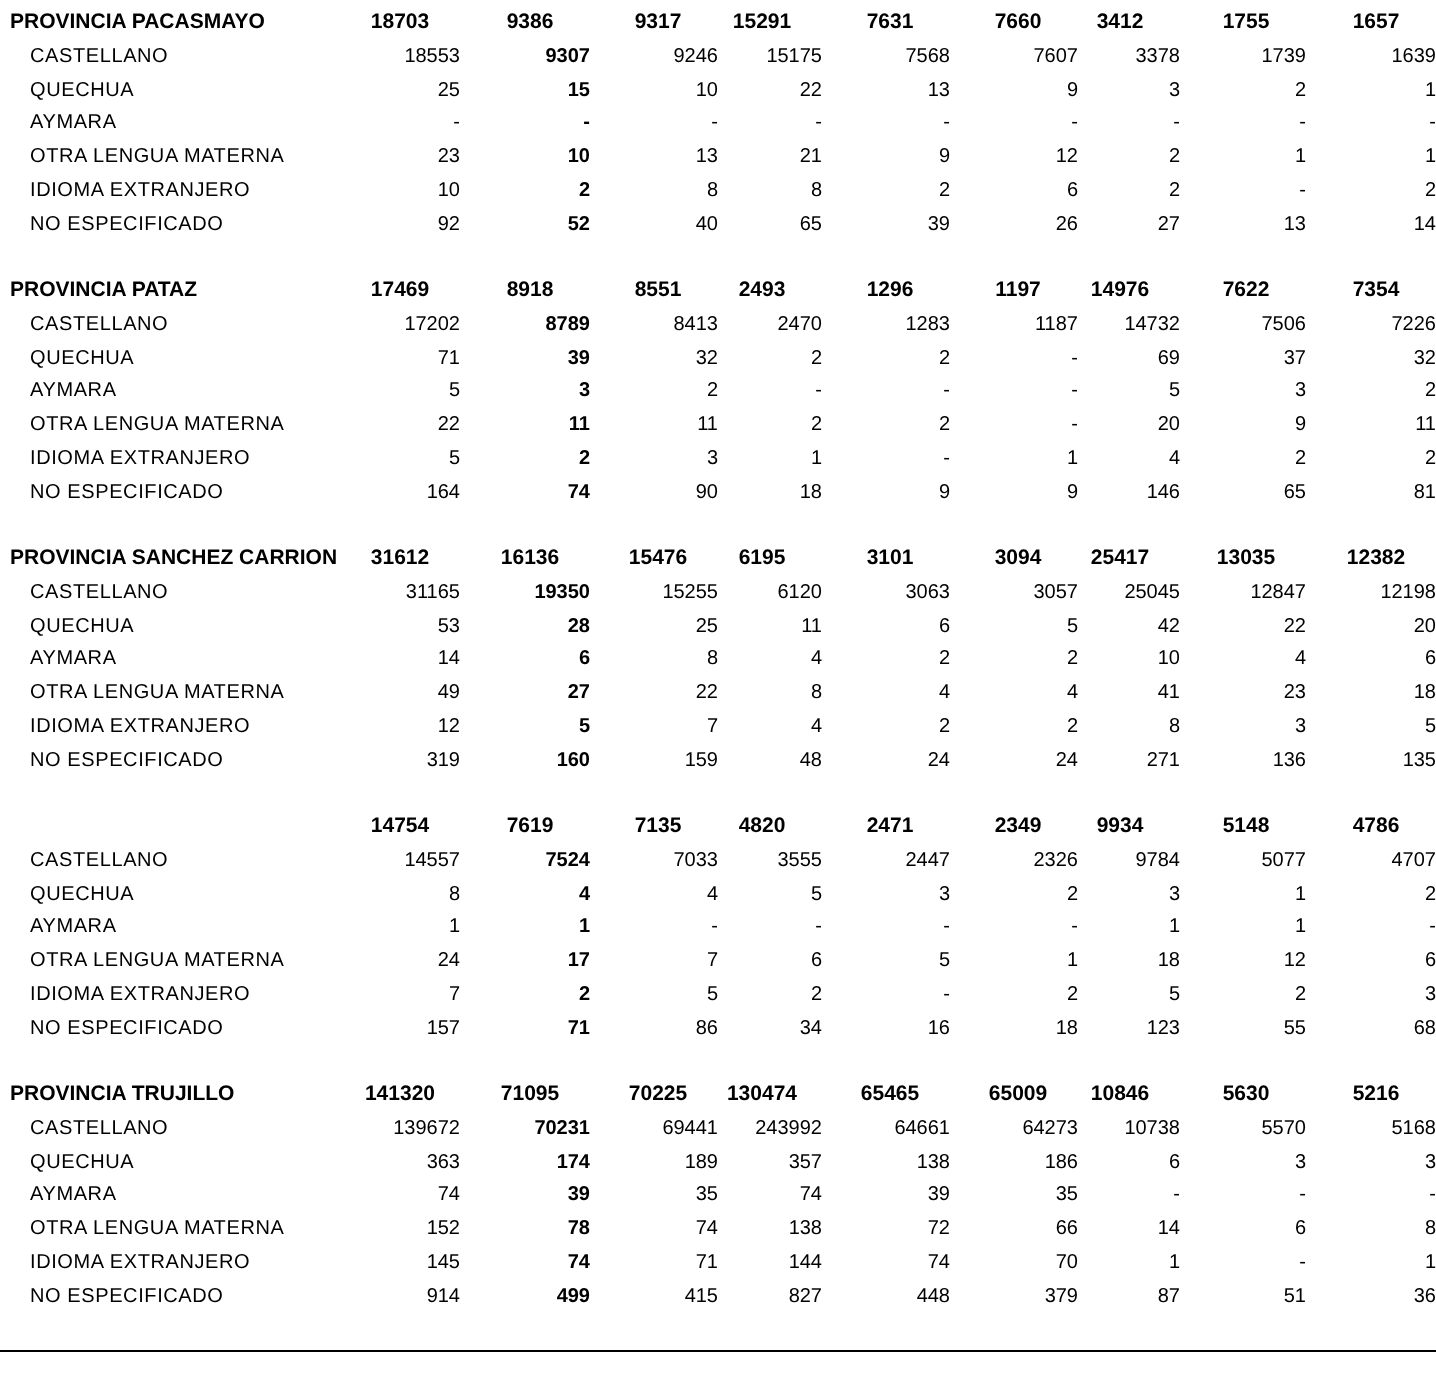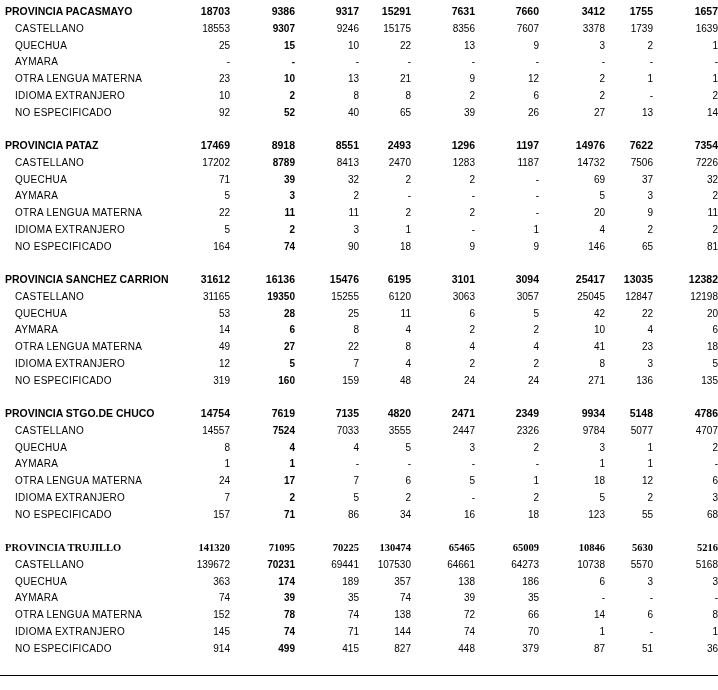--- a/index.html
+++ b/index.html
@@ -3,24 +3,24 @@
 <meta charset="utf-8">
 <style>
   html, body { margin:0; padding:0; background:#ffffff; }
   body { width:718px; height:690px; position:relative; overflow:hidden;
          font-family:"Liberation Sans", "DejaVu Sans", sans-serif; color:#000; }
   .section { position:absolute; left:0; width:718px; }
   .row { position:absolute; left:0; width:718px; height:17px; font-size:10px; line-height:17px; }
   .row .label { position:absolute; left:15px; white-space:nowrap; letter-spacing:0.3px; }
   .row.head .label { left:5px; font-weight:bold; font-size:10.5px; letter-spacing:0; }
   .row .cell { position:absolute; text-align:right; width:60px; white-space:nowrap; }
-  .row.head .cell { font-weight:bold; font-size:10.5px; }
+  .row.head .cell { font-weight:bold; font-size:10.5px;text-align:center; }
   .c0 { left:170px; } .c1 { left:235px;font-weight:bold; } .c2 { left:299px; }
   .c3 { left:351px; } .c4 { left:415px; } .c5 { left:479px; }
-  .c6 { left:530px;margin-left:15px; } .c7 { left:593px; } .c8 { left:658px; }
+  .c6 { left:530px; } .c7 { left:593px; } .c8 { left:658px; }
   .rule { position:absolute; left:0; top:675px; width:718px; height:1px; background:#000; }
   .source { position:absolute; left:2px; top:676px; font-size:10.5px; font-weight:bold; letter-spacing:0; white-space:nowrap;margin-top:14px; }
 </style>
 </head>
 <body>
 
 <div id="table">
     <div class="section" style="top: 3px;">
       <div class="row head" style="top: 0px;">
         <span class="label">PROVINCIA PACASMAYO</span>
@@ -33,21 +33,21 @@
         <span class="cell c6">3412</span>
         <span class="cell c7">1755</span>
         <span class="cell c8">1657</span>
       </div>
       <div class="row" style="top: 16.8px;">
         <span class="label">CASTELLANO</span>
         <span class="cell c0">18553</span>
         <span class="cell c1">9307</span>
         <span class="cell c2">9246</span>
         <span class="cell c3">15175</span>
-        <span class="cell c4">8356</span>
+        <span class="cell c4">7568</span>
         <span class="cell c5">7607</span>
         <span class="cell c6">3378</span>
         <span class="cell c7">1739</span>
         <span class="cell c8">1639</span>
       </div>
       <div class="row" style="top: 33.6px;">
         <span class="label">QUECHUA</span>
         <span class="cell c0">25</span>
         <span class="cell c1">15</span>
         <span class="cell c2">10</span>
@@ -274,21 +274,20 @@
         <span class="cell c3">48</span>
         <span class="cell c4">24</span>
         <span class="cell c5">24</span>
         <span class="cell c6">271</span>
         <span class="cell c7">136</span>
         <span class="cell c8">135</span>
       </div>
     </div>
     <div class="section" style="top: 405px;">
       <div class="row head" style="top: 0px;">
-        <span class="label">PROVINCIA STGO.DE CHUCO</span>
         <span class="cell c0">14754</span>
         <span class="cell c1">7619</span>
         <span class="cell c2">7135</span>
         <span class="cell c3">4820</span>
         <span class="cell c4">2471</span>
         <span class="cell c5">2349</span>
         <span class="cell c6">9934</span>
         <span class="cell c7">5148</span>
         <span class="cell c8">4786</span>
       </div>
@@ -359,38 +358,38 @@
         <span class="cell c2">86</span>
         <span class="cell c3">34</span>
         <span class="cell c4">16</span>
         <span class="cell c5">18</span>
         <span class="cell c6">123</span>
         <span class="cell c7">55</span>
         <span class="cell c8">68</span>
       </div>
     </div>
     <div class="section" style="top: 539px;">
-      <div class="row head" style="top: 0px; font-family: Liberation Serif, serif;">
+      <div class="row head" style="top: 0px;">
         <span class="label">PROVINCIA TRUJILLO</span>
         <span class="cell c0">141320</span>
         <span class="cell c1">71095</span>
         <span class="cell c2">70225</span>
         <span class="cell c3">130474</span>
         <span class="cell c4">65465</span>
         <span class="cell c5">65009</span>
         <span class="cell c6">10846</span>
         <span class="cell c7">5630</span>
         <span class="cell c8">5216</span>
       </div>
       <div class="row" style="top: 16.8px;">
         <span class="label">CASTELLANO</span>
         <span class="cell c0">139672</span>
         <span class="cell c1">70231</span>
         <span class="cell c2">69441</span>
-        <span class="cell c3">107530</span>
+        <span class="cell c3">243992</span>
         <span class="cell c4">64661</span>
         <span class="cell c5">64273</span>
         <span class="cell c6">10738</span>
         <span class="cell c7">5570</span>
         <span class="cell c8">5168</span>
       </div>
       <div class="row" style="top: 33.6px;">
         <span class="label">QUECHUA</span>
         <span class="cell c0">363</span>
         <span class="cell c1">174</span>

